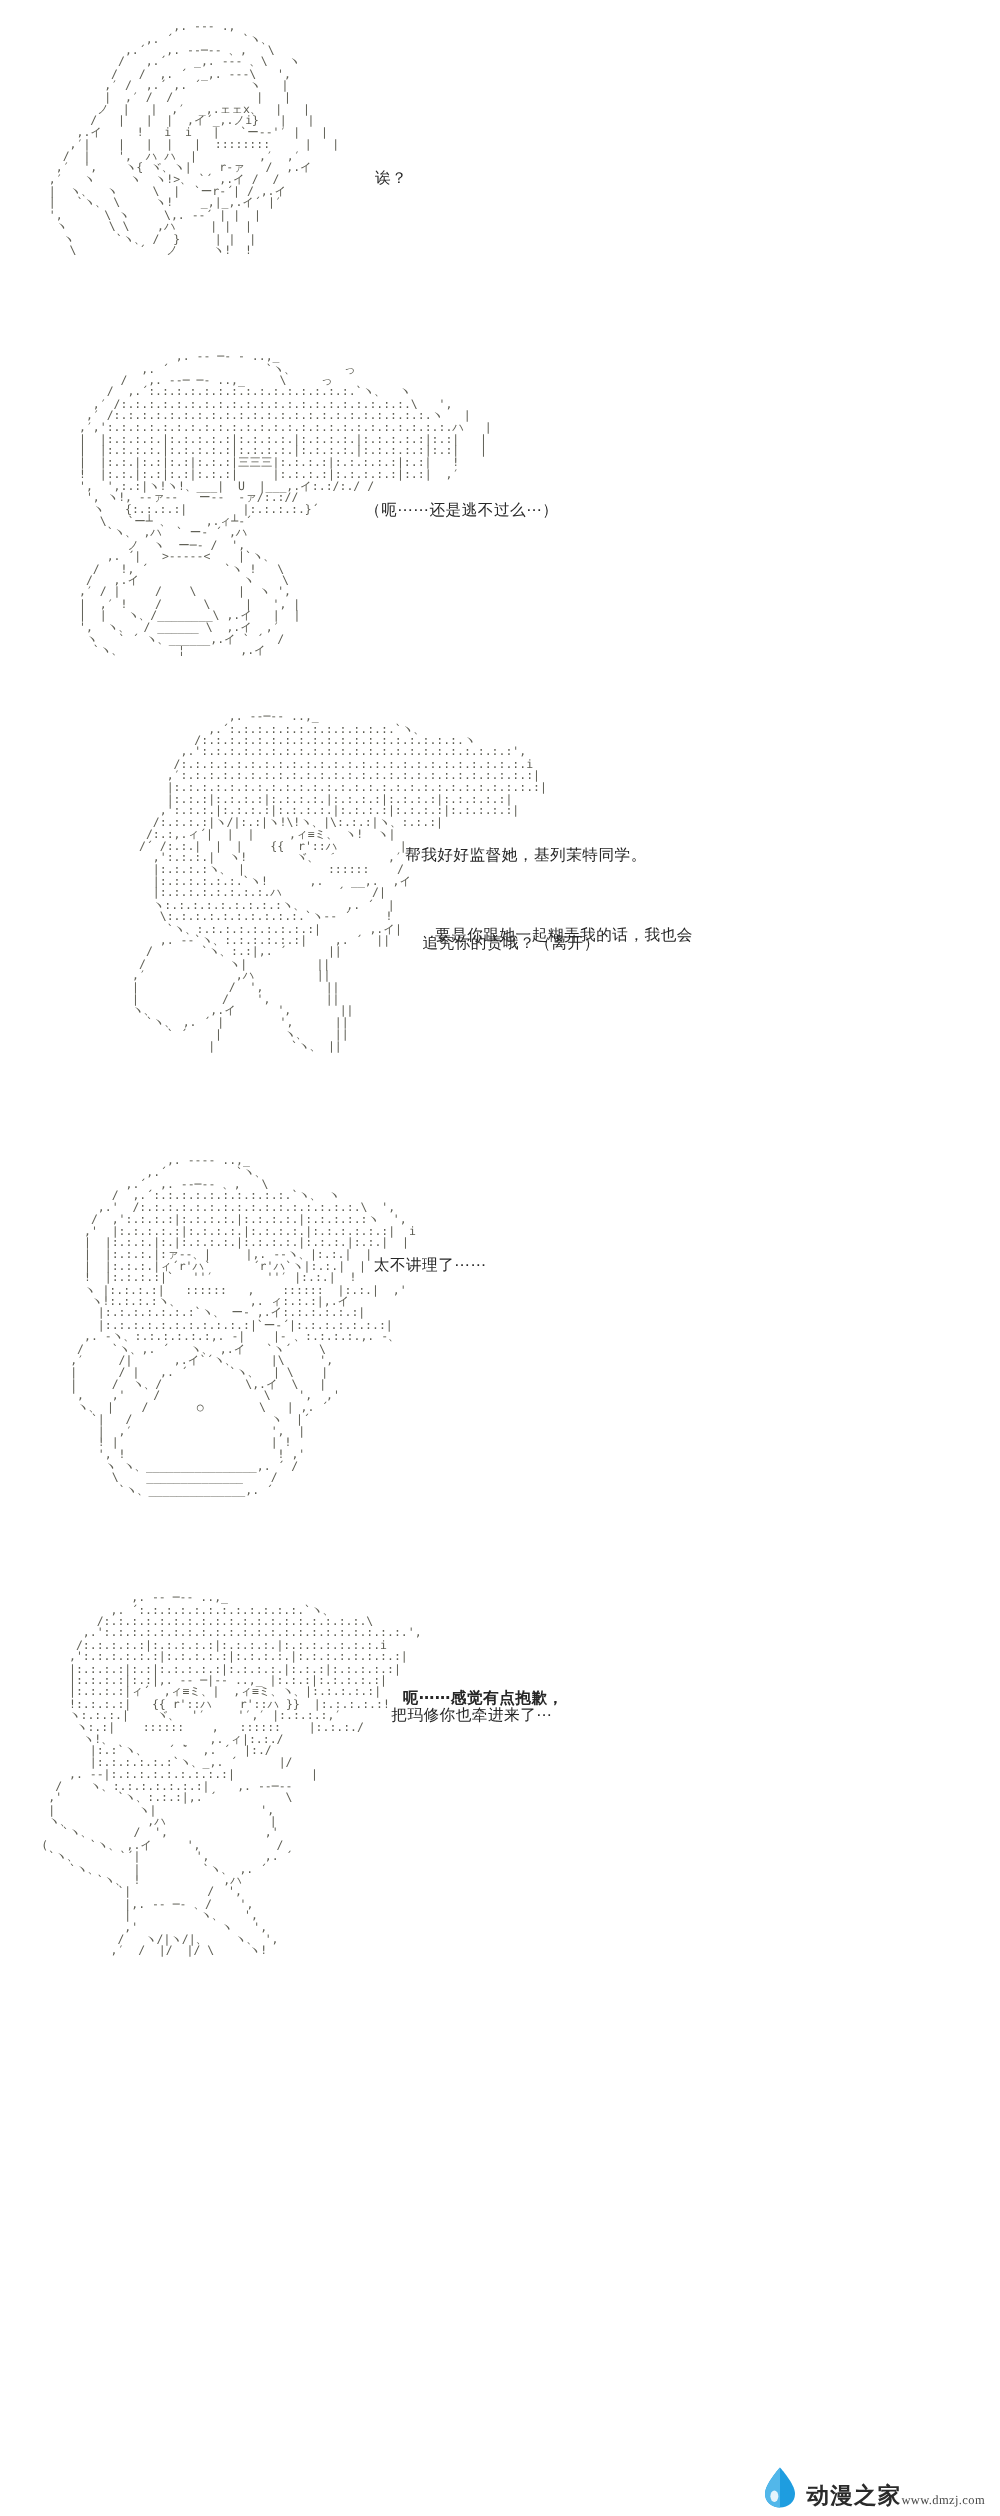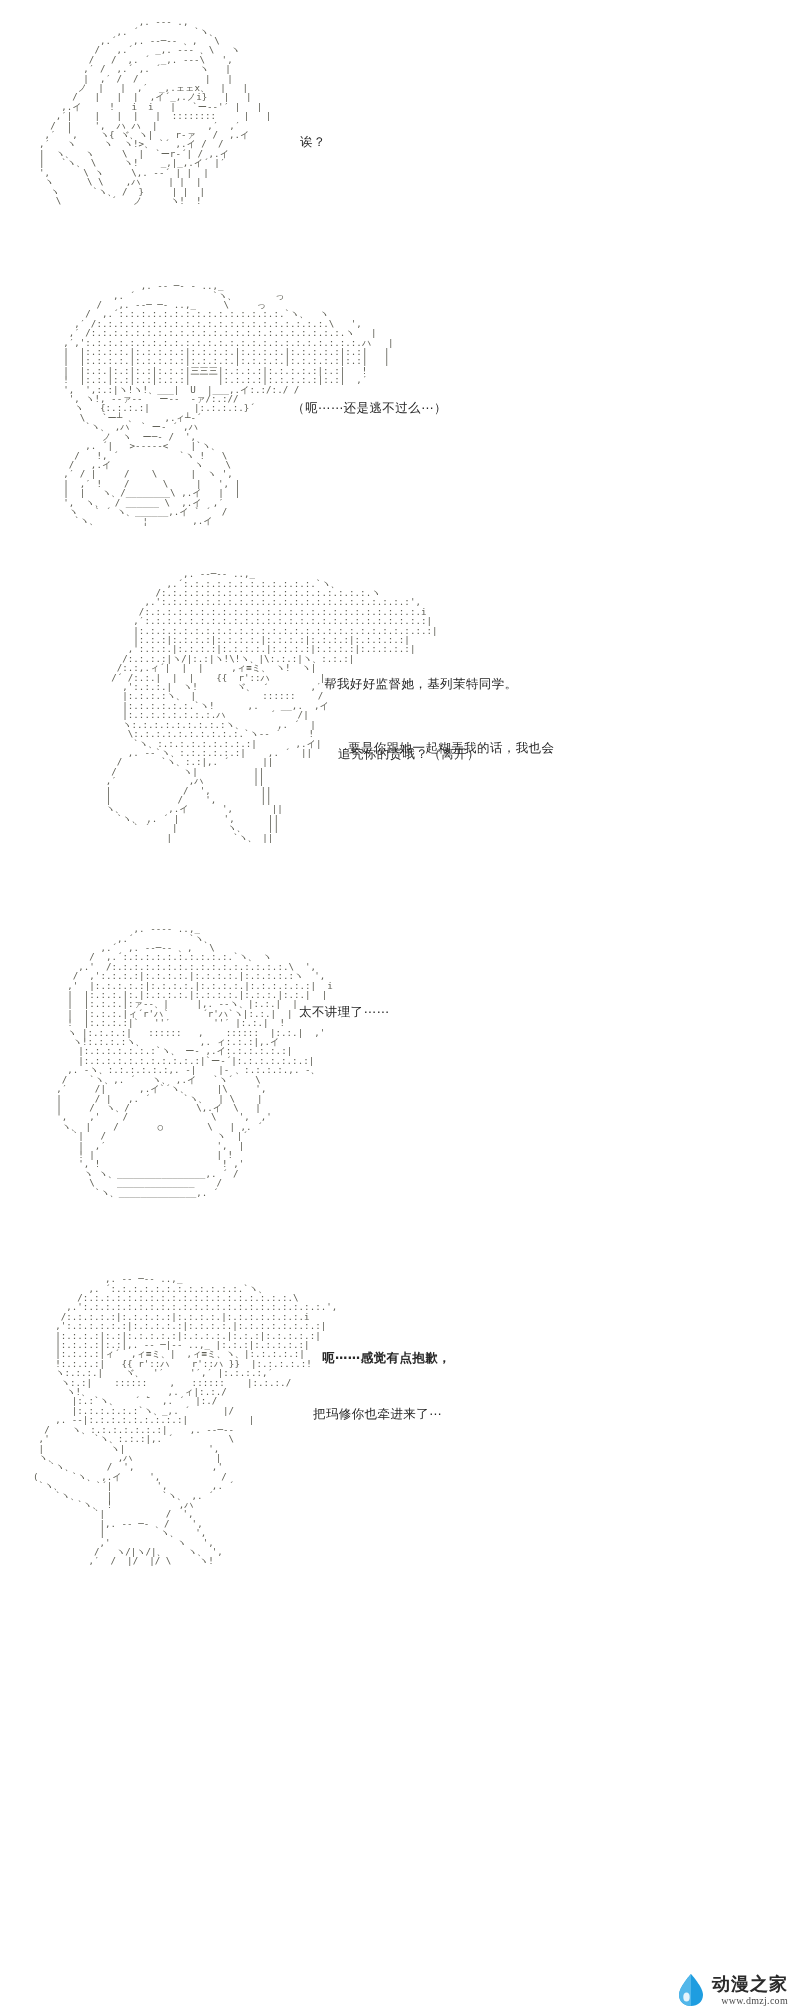--- a/index.html
+++ b/index.html
@@ -46,40 +46,39 @@
     white-space: pre;
     letter-spacing: 0.4px;
   }
   .l1 { left: 300px; top: 134px; }
   .l2 { left: 292px; top: 400px; text-align: center; }
   .l3 { left: 324px; top: 676px; }
   .l4 { left: 348px; top: 740px; }
   .l5 { left: 338px; top: 746px; }
   .l6 { left: 299px; top: 1004px; }
   .l7 { left: 322px; top: 1350px; font-weight: bold; }
-  .l8 { left: 313px; top: 1406px; }
+  .l8 { left: 313px; top: 1364px; }
 
   
   .watermark {
     position: absolute;
     right: 12px;
     bottom: 6px;
     display: flex;
     align-items: flex-end;
     gap: 6px;
   }
   .wm-icon {
     width: 30px;
     height: 34px;
     position: relative;
   }
   .wm-icon svg { display: block; }
   .wm-text {
     display: flex;
-    flex-direction: column;
     align-items: flex-start;
   }
   .wm-title {
     font-family: "DejaVu Sans", "Liberation Sans", sans-serif;
     font-size: 18px;
     font-weight: bold;
     color: #2a2a2a;
     line-height: 20px;
     letter-spacing: 1px;
   }

